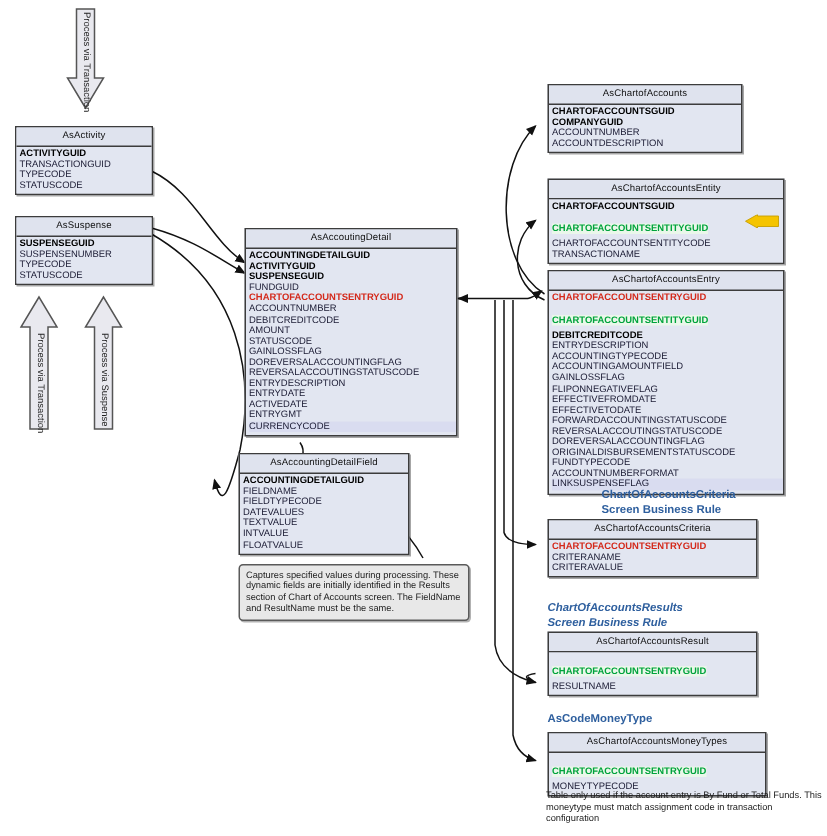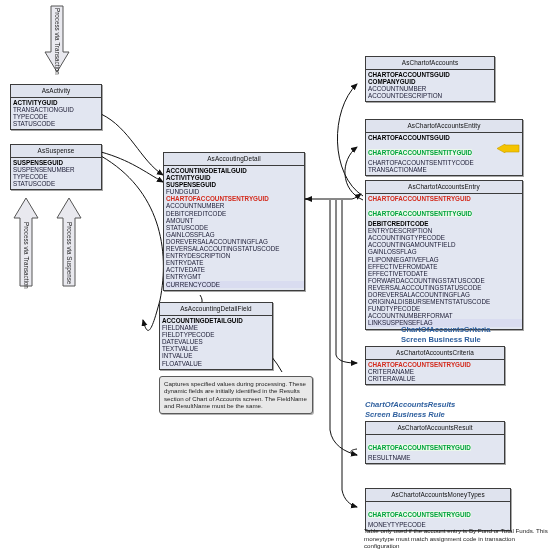--- a/index.html
+++ b/index.html
@@ -249,20 +249,21 @@
   </div>
 
   <div class="brcap" style="left:365px;top:400px;width:170px;font-style:italic;">ChartOfAccountsResults
 Screen Business Rule</div>
 
   <div class="table" style="left:365px;top:421px;width:140px;">
     <div class="thead">AsChartofAccountsResult</div>
     <div class="tbody"><div class="fld green">CHARTOFACCOUNTSENTRYGUID</div><div class="fld">RESULTNAME</div></div>
   </div>
 
+  <div class="brcap" style="left:365px;top:474px;width:170px;">AsCodeMoneyType</div>
 
   <div class="table" style="left:365px;top:488px;width:146px;">
     <div class="thead">AsChartofAccountsMoneyTypes</div>
     <div class="tbody"><div class="fld green">CHARTOFACCOUNTSENTRYGUID</div><div class="fld">MONEYTYPECODE</div></div>
   </div>
 
   <div class="plainnote" style="left:364px;top:527px;width:186px;">Table only used if the account entry is By Fund or Total Funds.  This moneytype must match assignment code in transaction configuration</div>
 
 </div>
 

